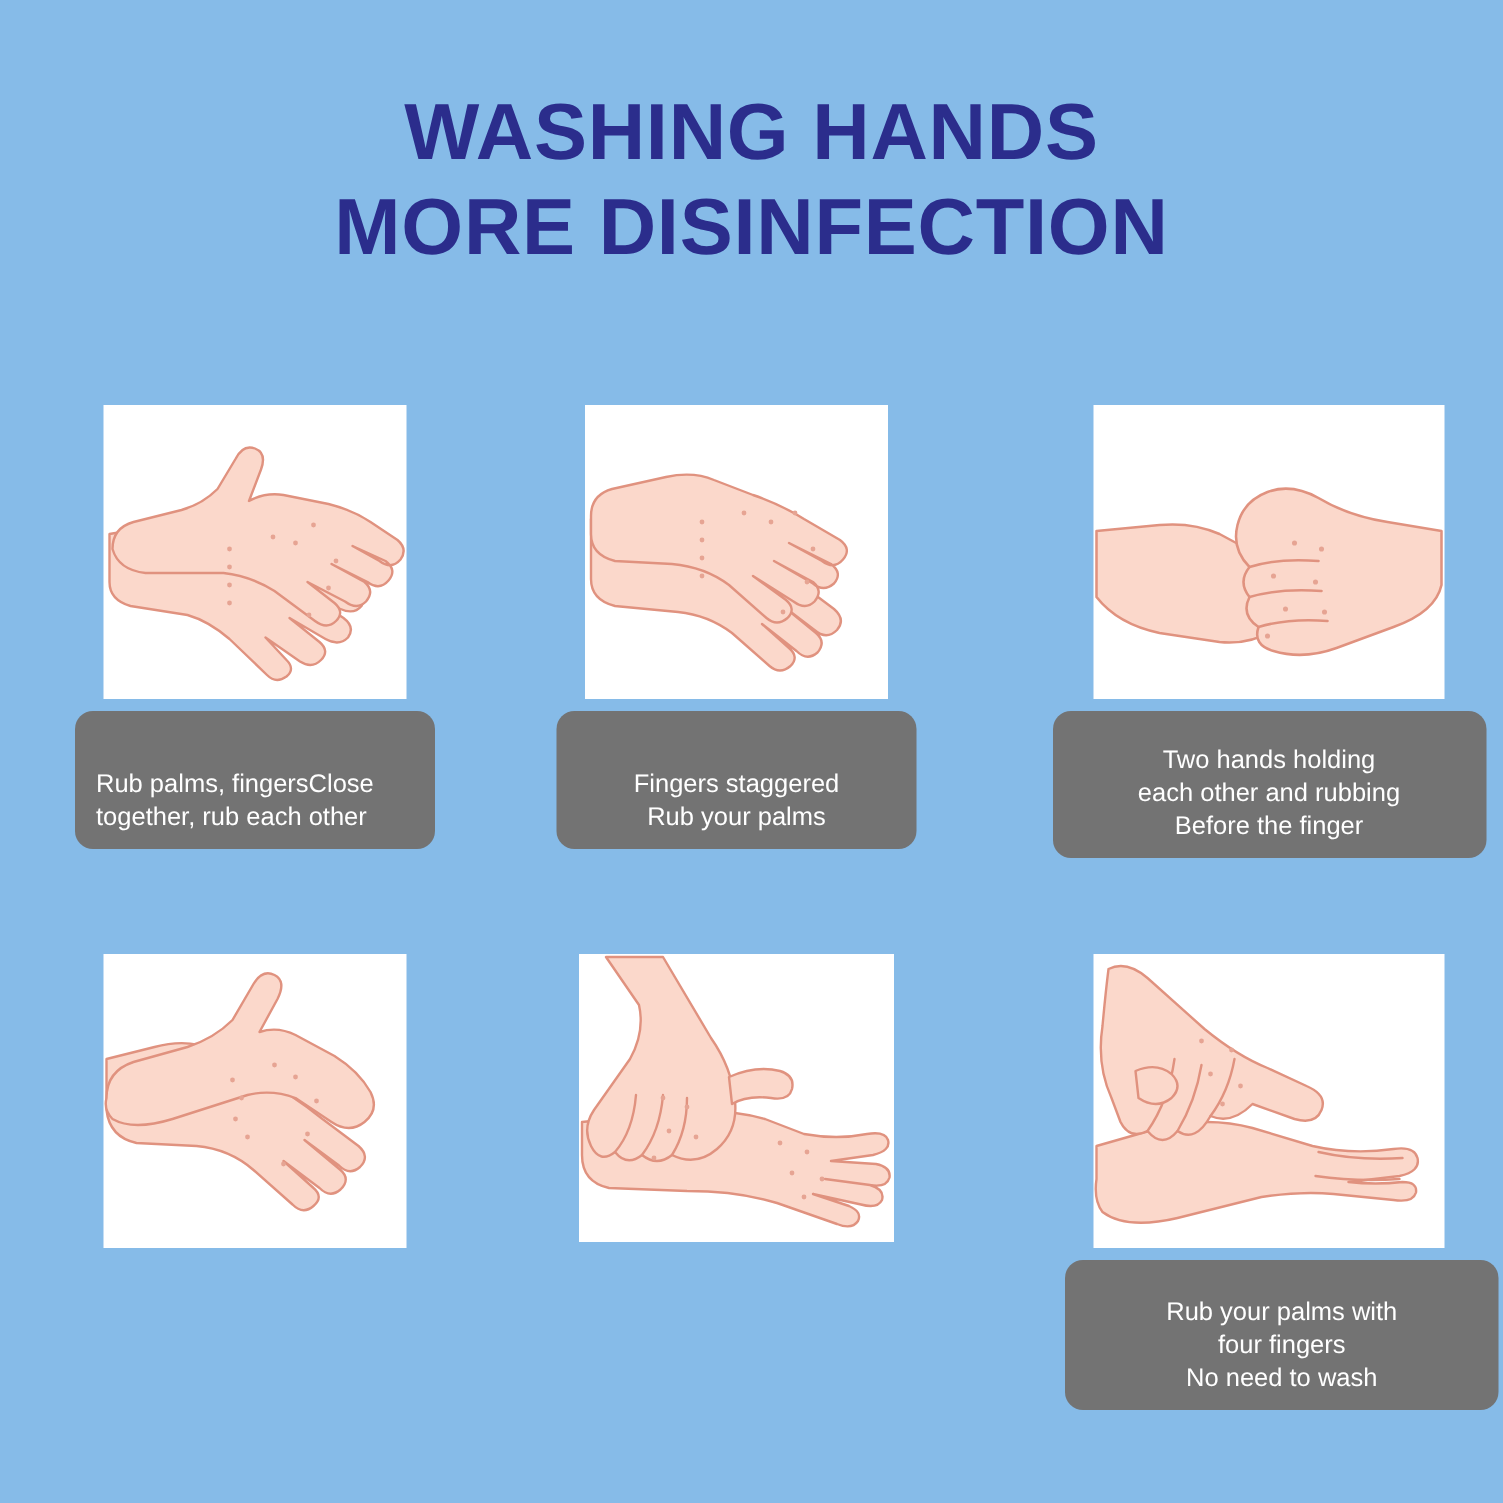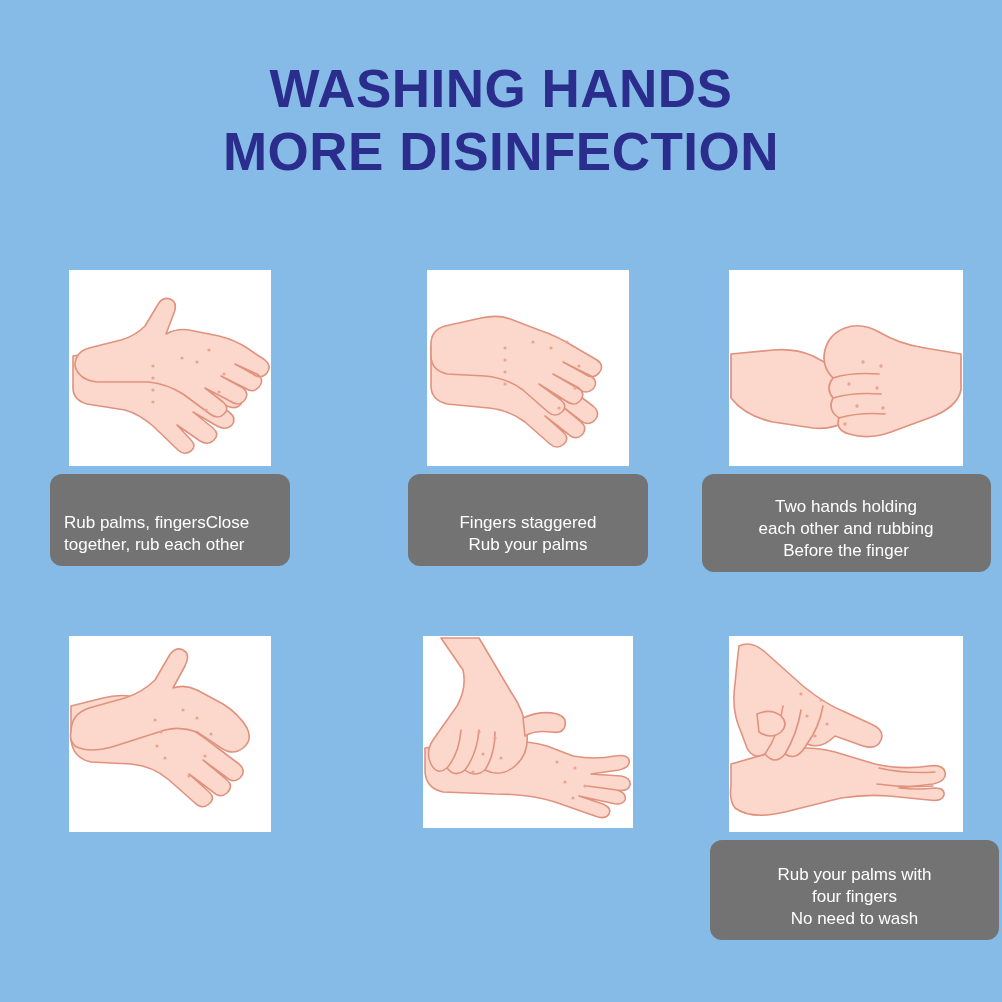--- a/index.html
+++ b/index.html
@@ -48,21 +48,21 @@
     top: 258px;
     left: 0;
     width: 1002px;
     height: 700px;
   }
   .card {
     position: absolute;
     width: 296px;
   }
   .card.c1 { left: 22px; }
-  .card.c2 { left: 380px; }
+  .card.c2 { left: 343px; }
   .card.c3 { left: 698px; }
   .card.r1 { top: 0px; }
   .card.r2 { top: 366px; }
 
   .photo {
     position: relative;
     margin: 12px auto 0 auto;
     width: 202px;
     height: 196px;
     background: #ffffff;

